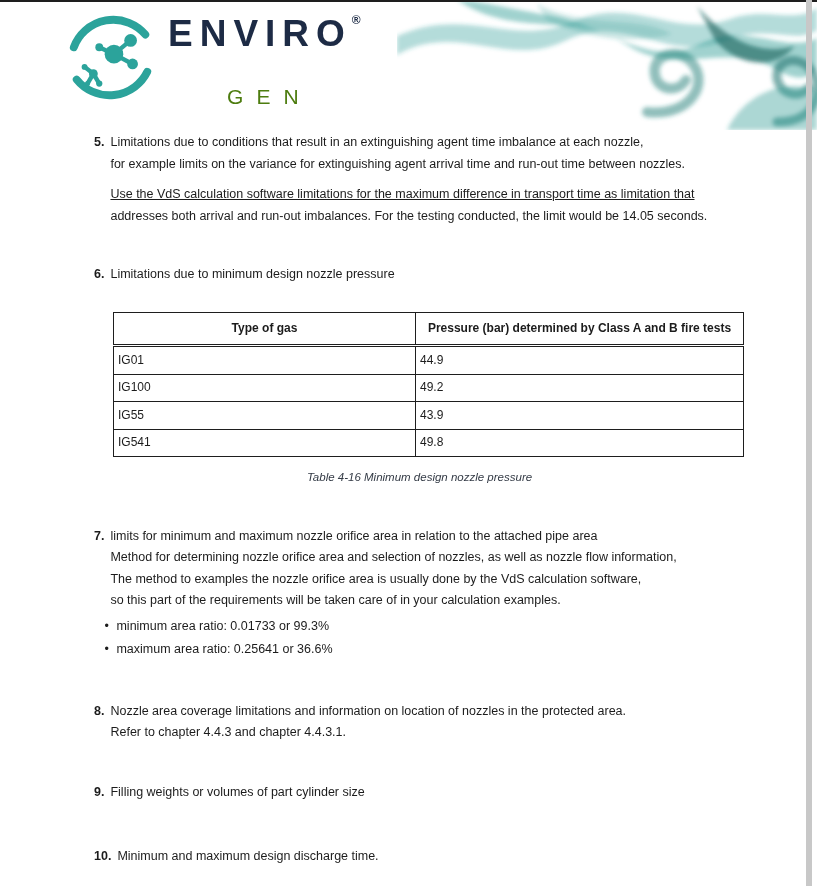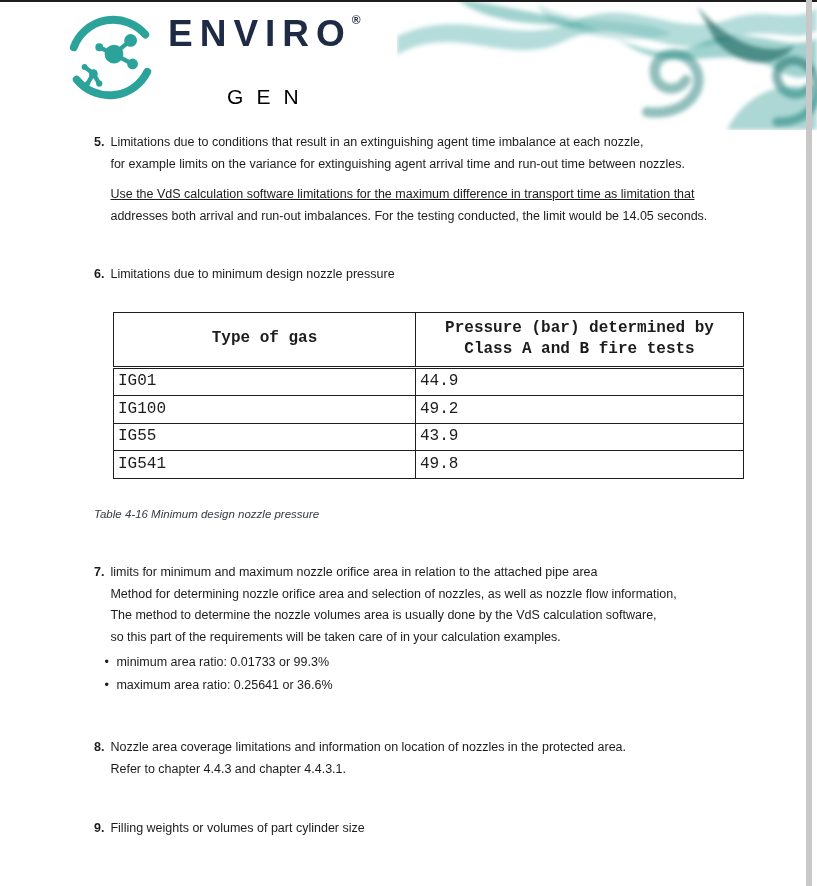--- a/index.html
+++ b/index.html
@@ -45,21 +45,21 @@
   }
   .logo-mark { width: 100px; height: 98px; flex: none; }
   .logo-text { margin-left: 6px; display: flex; flex-direction: column; align-items: center; gap: 28px; }
   .logo-brand-row { display: flex; align-items: flex-start; }
   .logo-brand {
     font-size: 37px; font-weight: bold; letter-spacing: 7px;
     color: #1d2b45; line-height: 1;
   }
   .logo-reg { font-size: 12px; color: #1d2b45; font-weight: bold; margin-top: -2px; }
   .logo-sub {
-    font-size: 21px; letter-spacing: 13px; color: #000000;
+    font-size: 21px; letter-spacing: 13px; color: #4d7c0f;
     margin-top: 6px; margin-left: 10px; line-height: 1;
   }
 
   
   .content {
     position: relative;
     padding: 16px 72px 0 94px;
     font-size: 12.5px;
     line-height: 21.5px;
     color: #1c1c1c;
@@ -85,39 +85,38 @@
 
   .bullets { margin-top: 3px; }
   .bullet-row { display: flex; line-height: 23px; margin-left: -6px; }
   .bullet-glyph { flex: none; width: 12px; }
 
   
   .gas-table-wrap { margin: 26px 0 0 19px; }
   table.gas-table {
     border-collapse: collapse;
     width: 631px;
-    font-size: 16px;
-    font-family: Liberation Mono, monospace;
+    font-size: 12px;
   }
   table.gas-table th {
     font-weight: bold;
     border: 1px solid #1e1e1e;
     border-bottom: 3px double #1e1e1e;
     padding: 5px 4px;
     text-align: center;
   }
   table.gas-table td {
     border: 1px solid #1e1e1e;
     padding: 2.5px 4px;
   }
   table.gas-table th:first-child, table.gas-table td:first-child { width: 302px; }
 
   .table-caption {
-    margin-top: 25px;
-    text-align: left;
+    margin-top: 10px;
+    text-align: center;
     font-style: italic;
     font-size: 11.5px;
     color: #333a45;
   }
 </style>
 </head>
 <body>
 
 <div class="page">
   <div class="top-line"></div>
@@ -225,21 +224,21 @@
       </table>
     </div>
 
     <div class="table-caption">Table 4-16 Minimum design nozzle pressure</div>
 
     <div class="item sec-7">
       <span class="item-num">7.</span>
       <div class="item-body">
         <div>limits for minimum and maximum nozzle orifice area in relation to the attached pipe area</div>
         <div>Method for determining nozzle orifice area and selection of nozzles, as well as nozzle flow information,</div>
-        <div>The method to determine the nozzle volumes area is usually done by the VdS calculation software,</div>
+        <div>The method to examples the nozzle orifice area is usually done by the VdS calculation software,</div>
         <div>so this part of the requirements will be taken care of in your calculation examples.</div>
         <div class="bullets">
           <div class="bullet-row">
             <span class="bullet-glyph">•</span>
             <span>minimum area ratio: 0.01733 or 99.3%</span>
           </div>
           <div class="bullet-row">
             <span class="bullet-glyph">•</span>
             <span>maximum area ratio: 0.25641 or 36.6%</span>
           </div>

